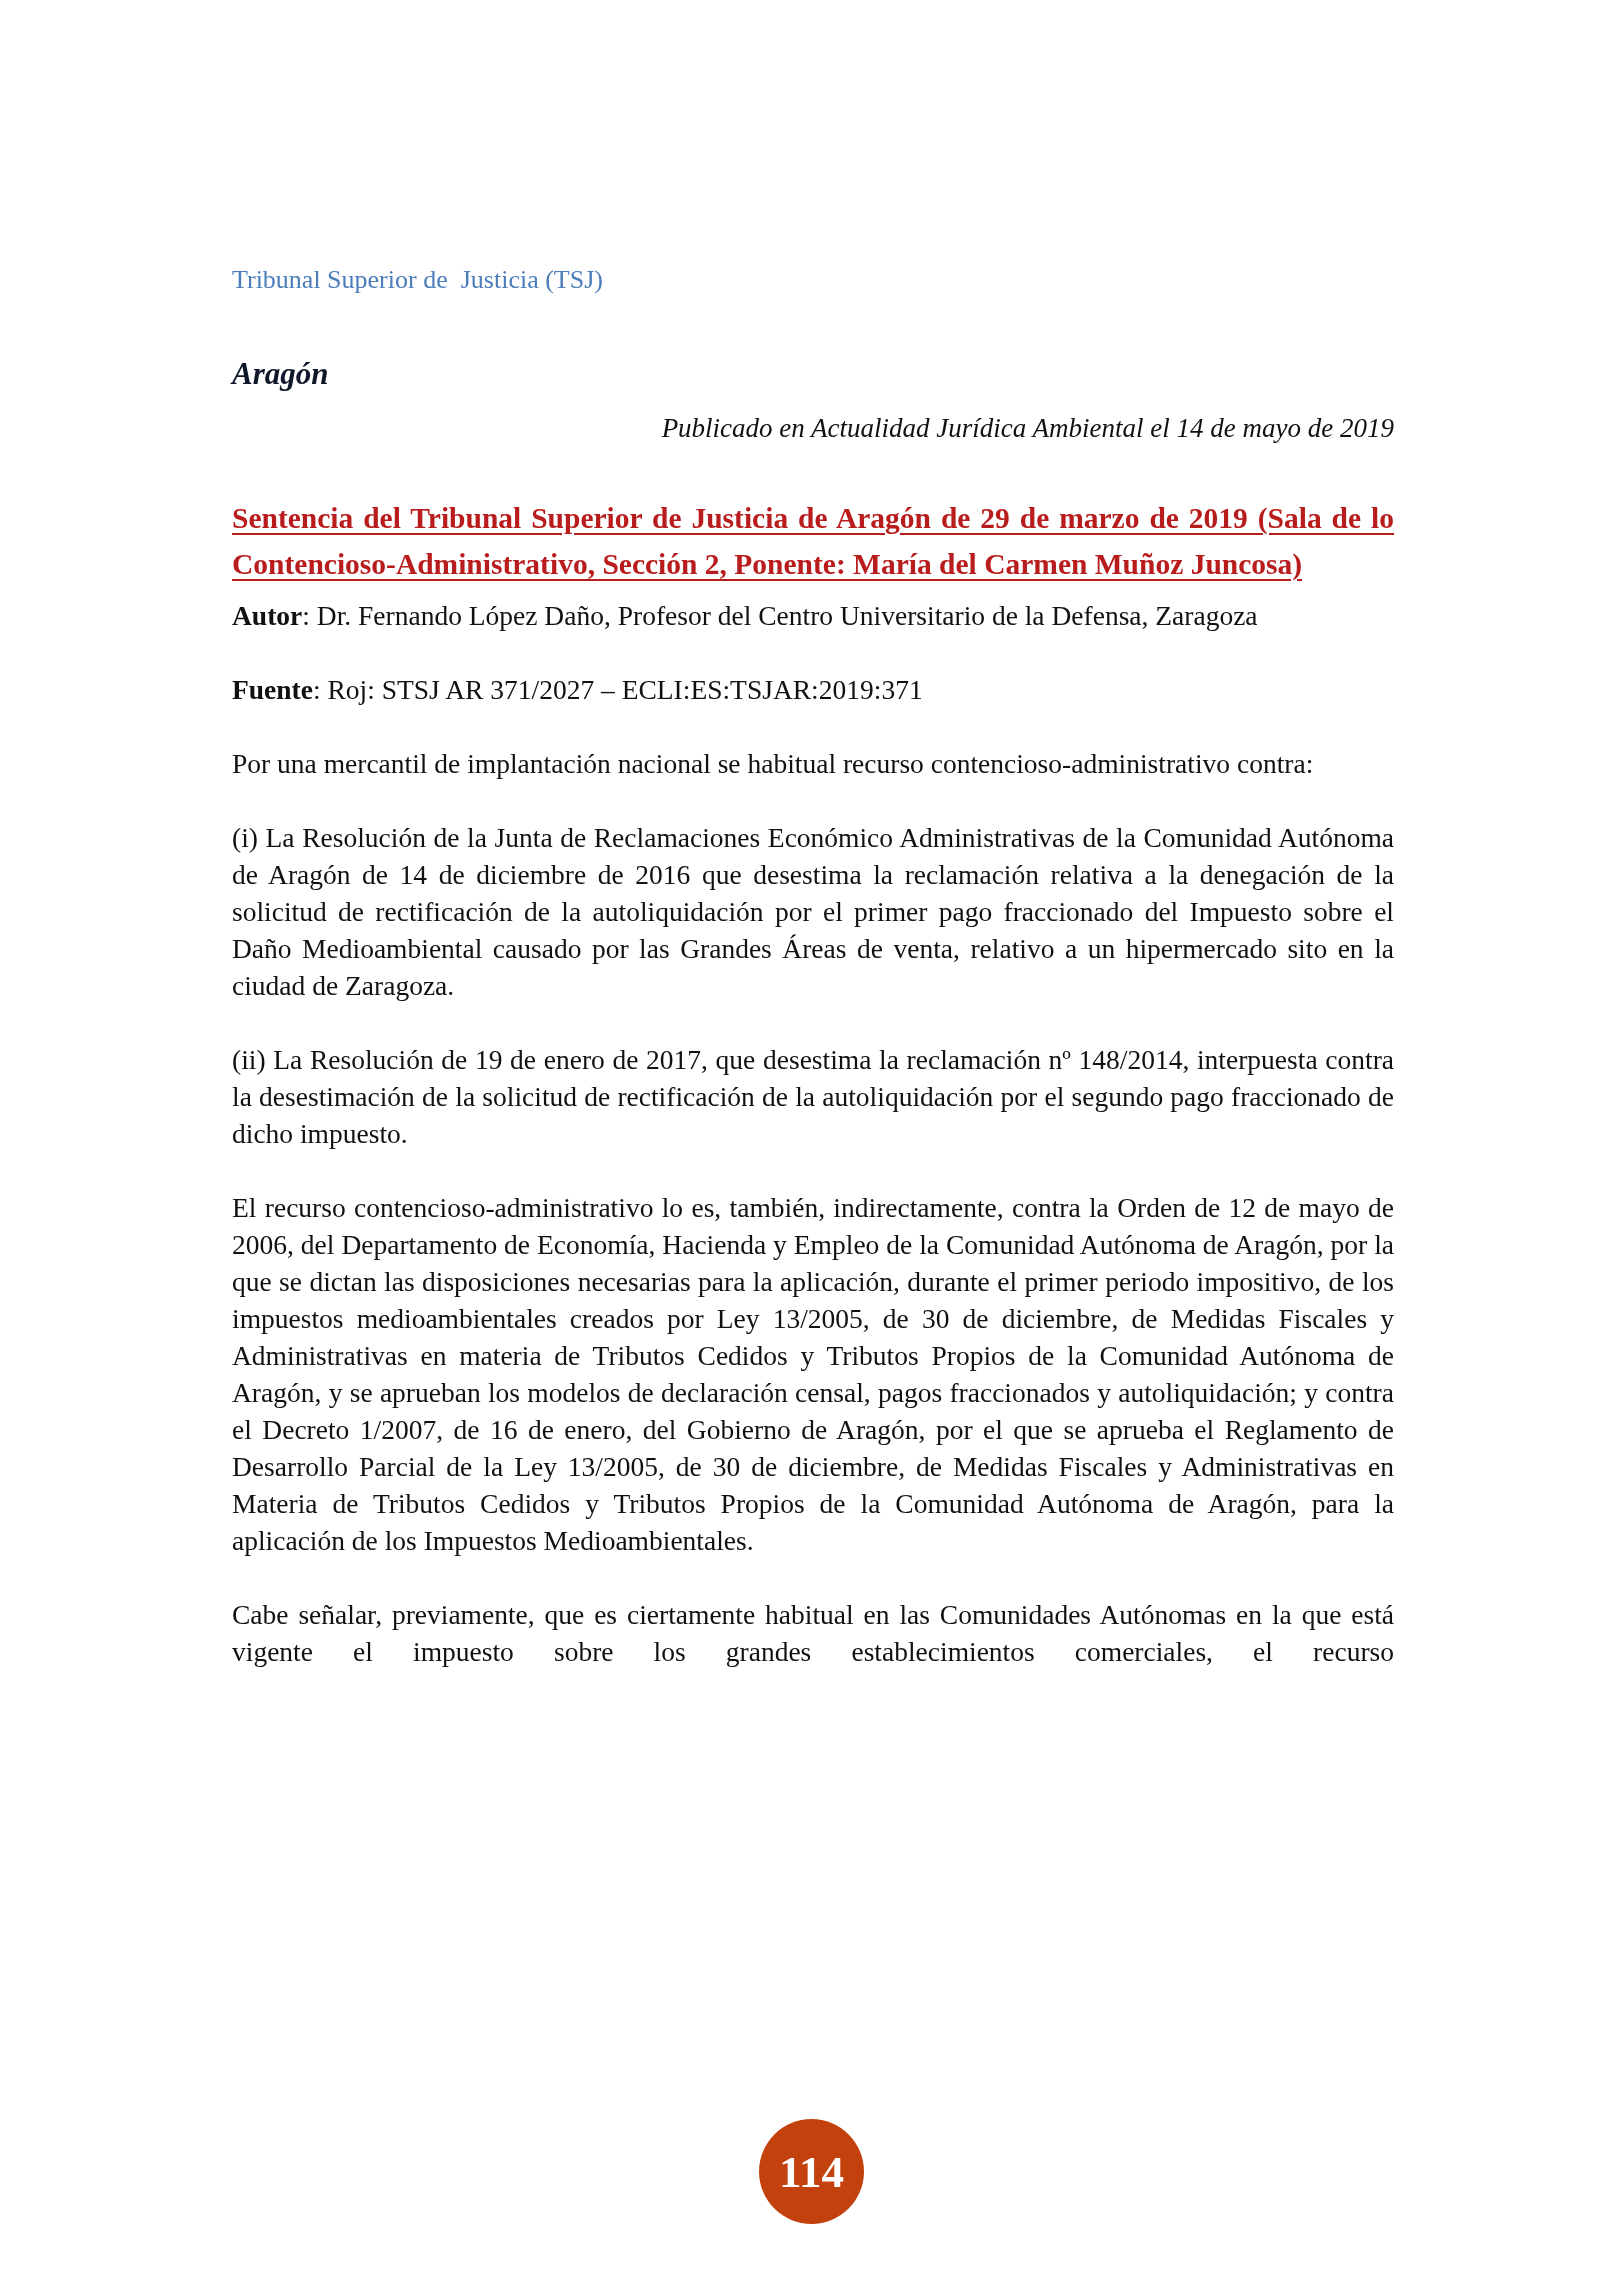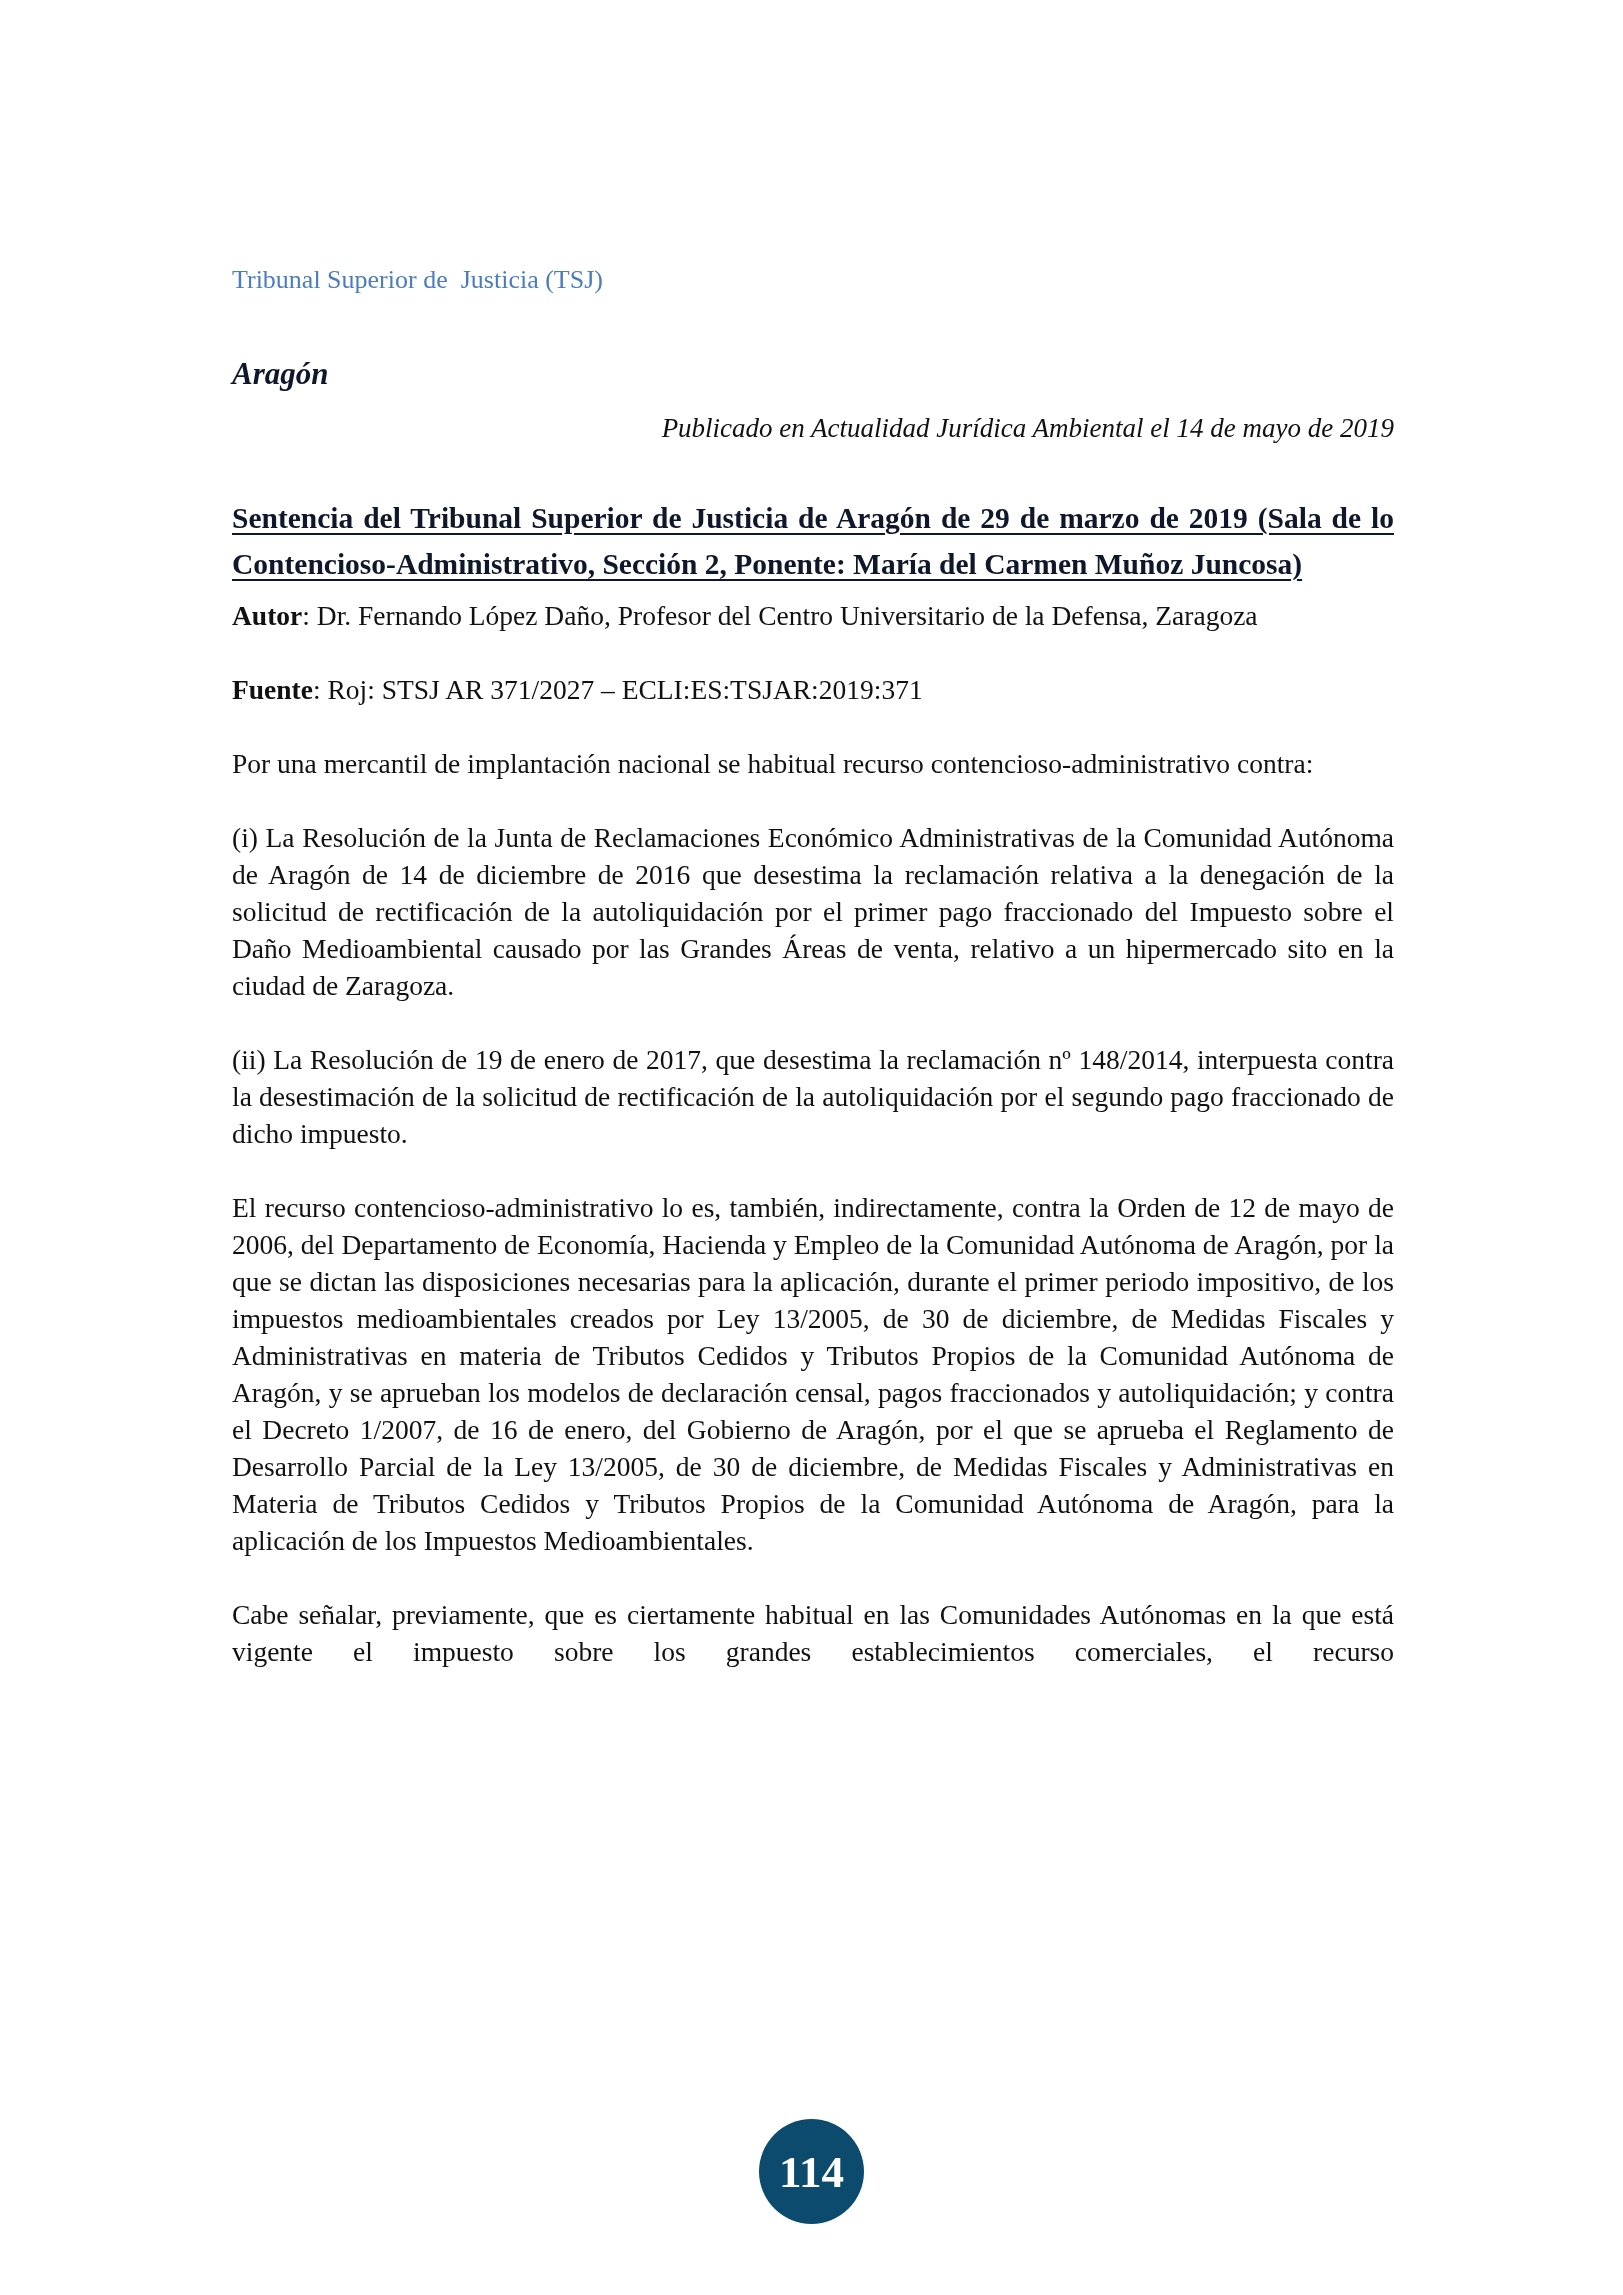--- a/index.html
+++ b/index.html
@@ -43,21 +43,21 @@
     text-align: right;
     margin: 0 0 51px 0;
   }
   .title-wrap {
     font-size: 29.5px;
     line-height: 46px;
     text-align: justify;
     margin: 0 0 10.5px 0;
   }
   .title-wrap a {
-    color: #0f172a;
+    color: #b91c1c;
     font-weight: 700;
     text-decoration: underline;
     text-decoration-thickness: 2px;
     text-underline-offset: 4.6px;
     cursor: pointer;
   }
   .meta, .body-p {
     font-size: 27.5px;
     line-height: 37px;
     text-align: justify;
@@ -69,21 +69,21 @@
   .continued {
     text-align-last: justify;
   }
   .page-badge {
     position: absolute;
     left: 759px;
     top: 2119px;
     width: 105px;
     height: 105px;
     border-radius: 50%;
-    background: #0c4a6e;
+    background: #c2410c;
     color: #ffffff;
     display: flex;
     align-items: center;
     justify-content: center;
     font-size: 45px;
     font-weight: 700;
   }
 </style>
 </head>
 <body>

